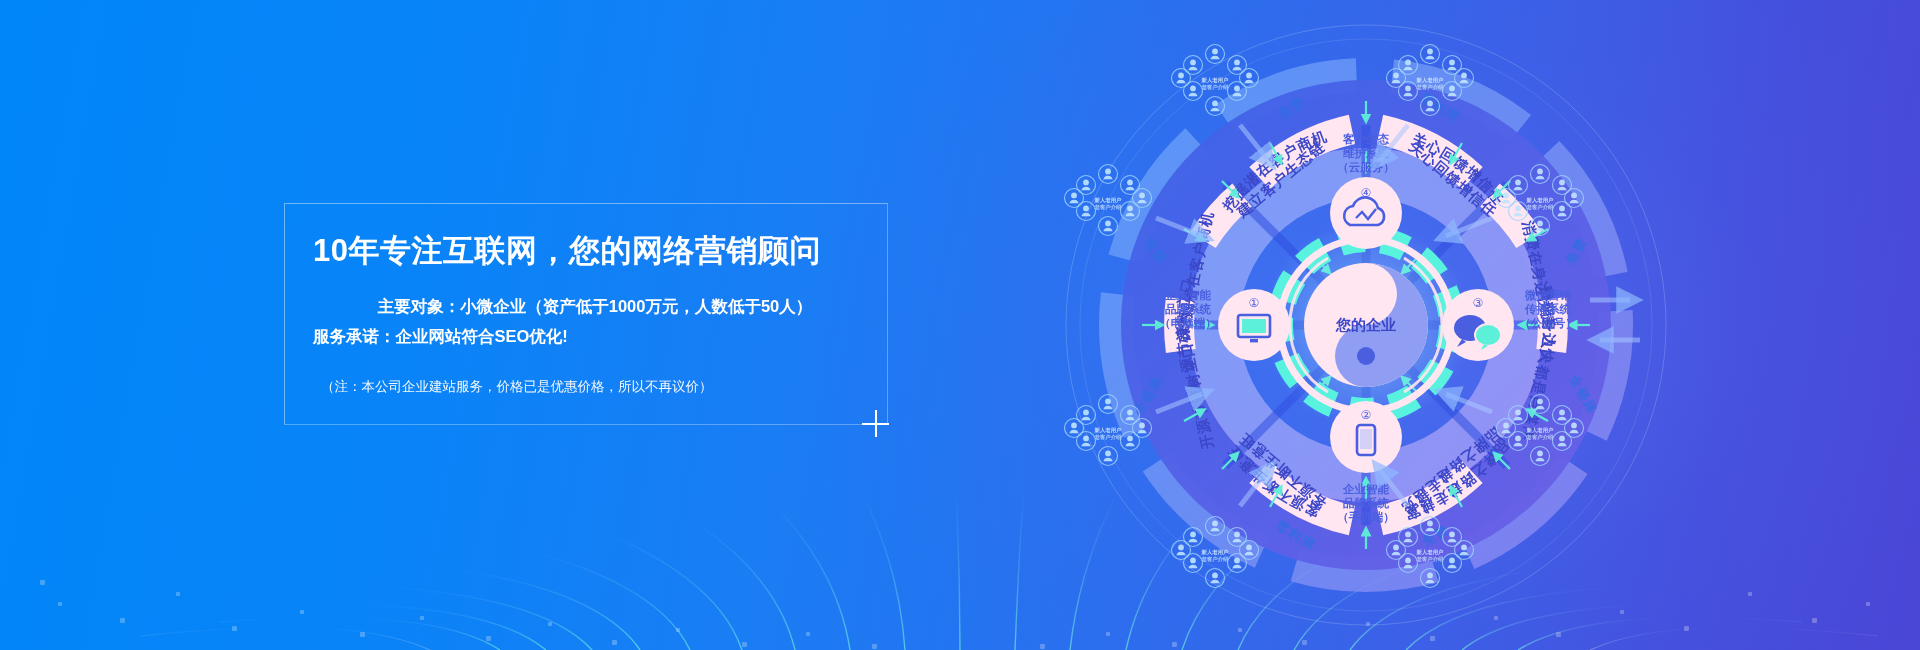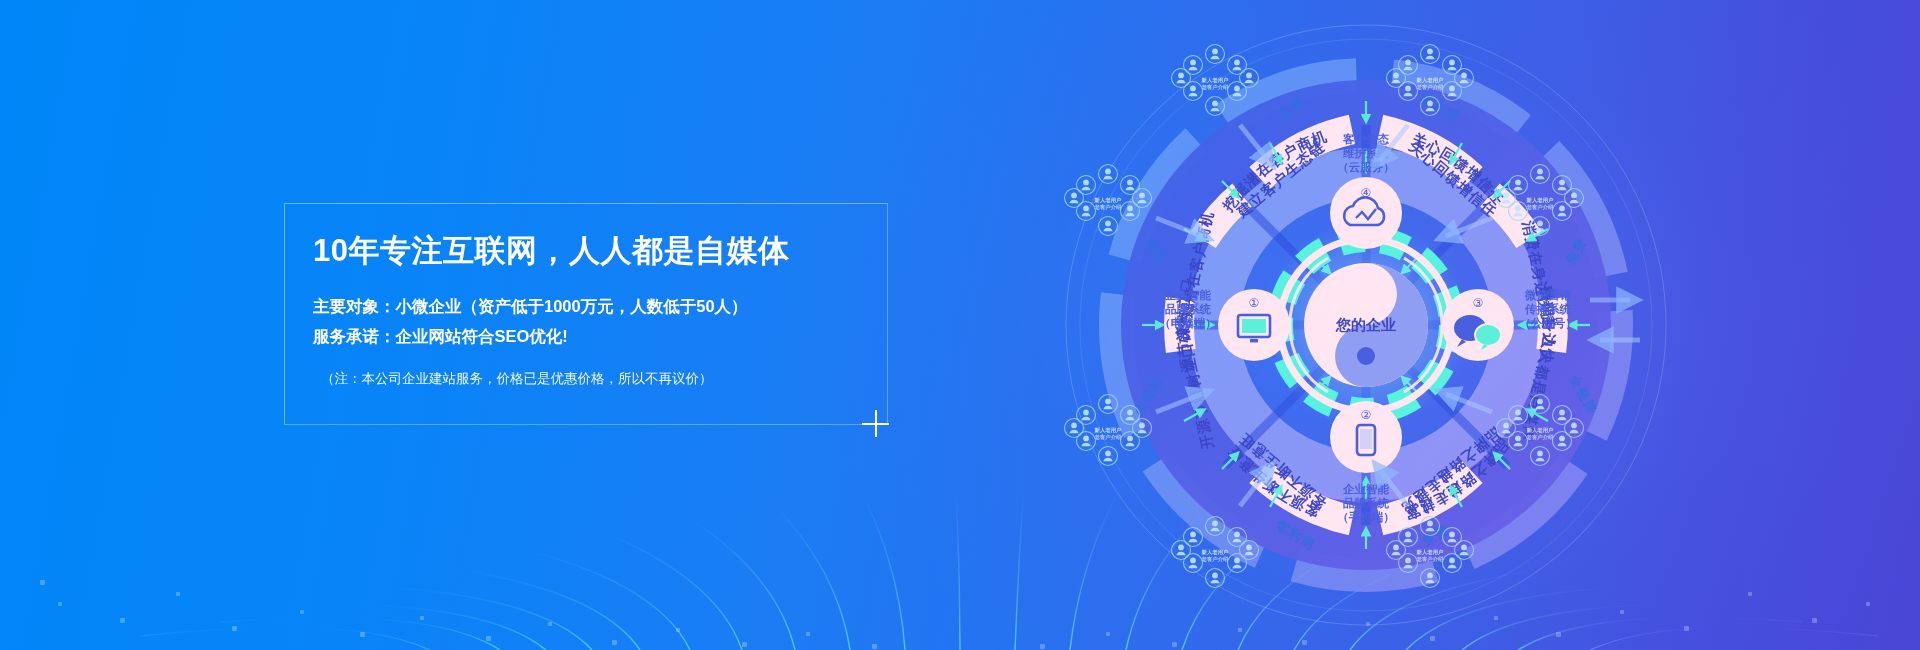--- a/index.html
+++ b/index.html
@@ -57,27 +57,27 @@
     letter-spacing:.5px;
     line-height:1.2;
     white-space:nowrap;
   }
   .line {
     color:#ffffff;
     font-size:16.5px;
     font-weight:bold;
     white-space:nowrap;
   }
-  .l2 { margin-top:27px; }
+  .l2 { margin-top:27px;text-align:center; }
   .l3 { margin-top:8px; }
   .note {
     color:rgba(255,255,255,.95);
     font-size:13.5px;
     font-weight:normal;
-    margin-top:22px;
+    margin-top:30px;
     margin-left:8px;
     white-space:nowrap;
   }
   
   .crosshair {
     position:absolute;
     left:875px; top:423px;
     width:1px; height:1px;
   }
   .crosshair i {
@@ -169,21 +169,21 @@
       <rect x="1620" y="150" width="4" height="4" rx="1"></rect>
       <rect x="1684" y="166" width="5" height="5" rx="1"></rect>
       <rect x="1748" y="132" width="4" height="4" rx="1"></rect>
       <rect x="1812" y="158" width="5" height="5" rx="1"></rect>
       <rect x="1866" y="142" width="4" height="4" rx="1"></rect>
     </g>
   </svg>
 
   <div class="text-box">
     <div class="text-inner">
-      <div class="headline">10年专注互联网，人人都是自媒体</div>
+      <div class="headline">10年专注互联网，您的网络营销顾问</div>
       <div class="line l2">主要对象：小微企业（资产低于1000万元，人数低于50人）</div>
       <div class="line l3">服务承诺：企业网站符合SEO优化!</div>
       <div class="note">（注：本公司企业建站服务，价格已是优惠价格，所以不再议价）</div>
     </div>
   </div>
 
   <div class="crosshair">
     <i class="h"></i>
       <i class="v"></i>
   </div>

